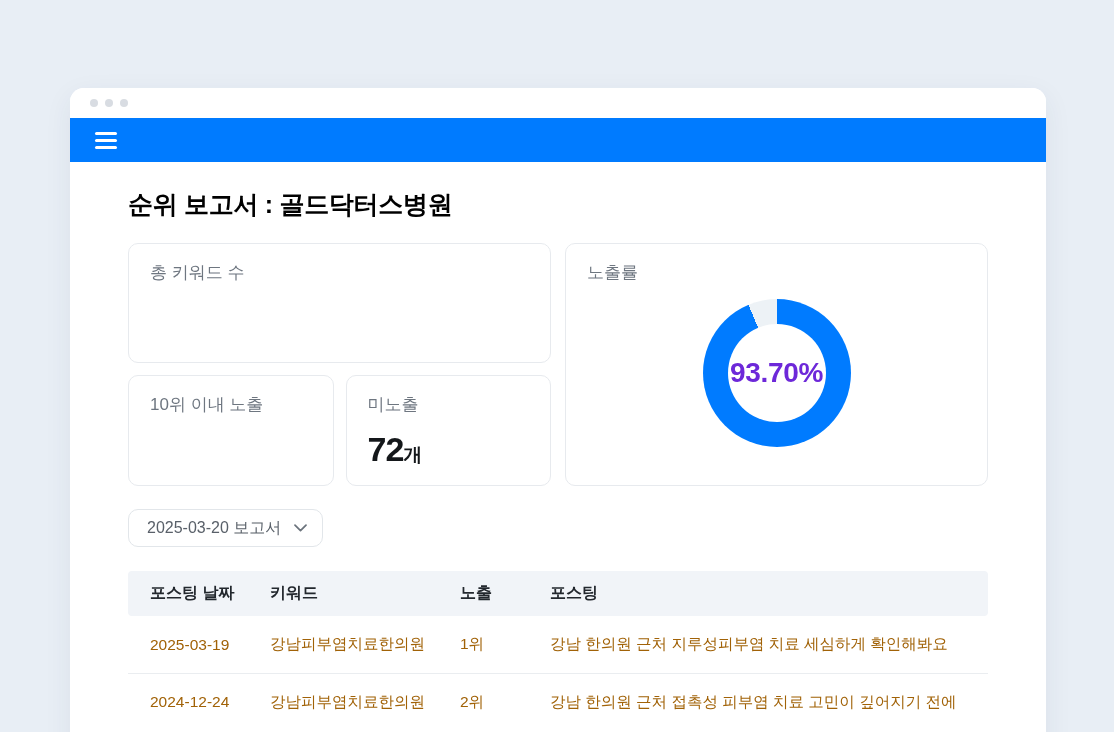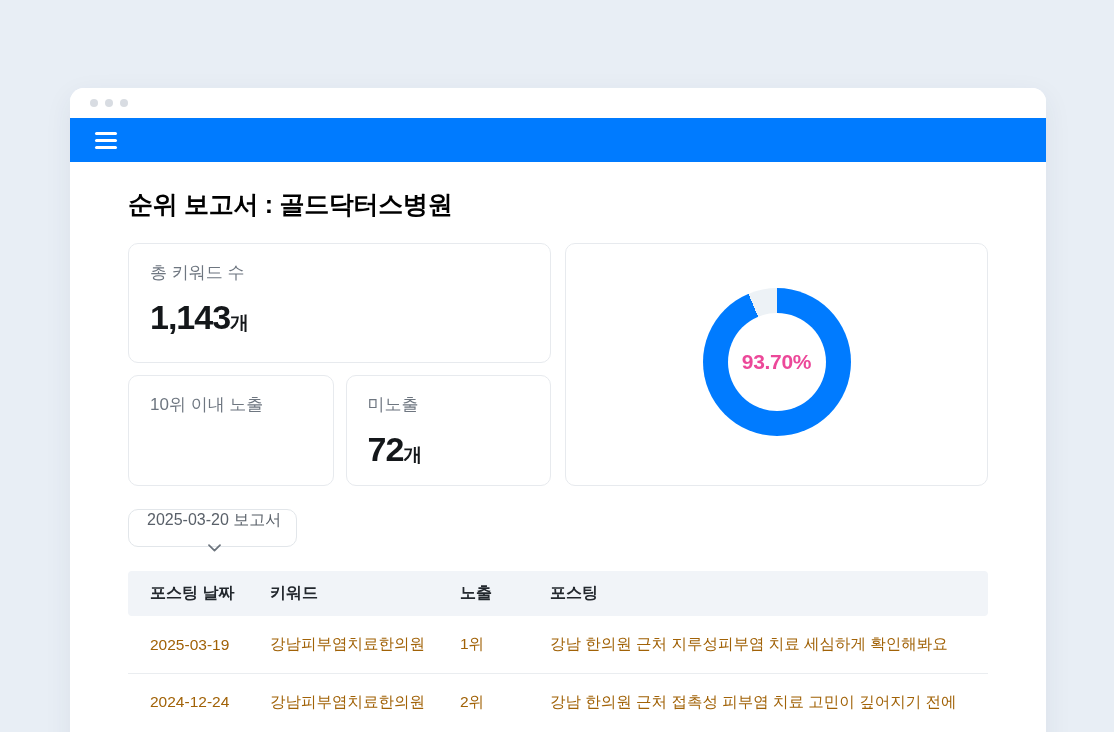--- a/index.html
+++ b/index.html
@@ -36,27 +36,27 @@
   .left-row .stat-card { height:auto; }
   .stat-label { font-size:17px; color:#6e7680; }
   .stat-value { margin-top:15px; font-size:34px; font-weight:800; color:#14171a; letter-spacing:-1px; line-height:1.1; }
   .stat-unit { font-size:19px; font-weight:800; letter-spacing:0; }
   .donut-card { display:flex; flex-direction:column; }
   .donut-wrap { flex:1; display:flex; align-items:center; justify-content:center; padding:8px 0 14px; }
   .donut { width:148px; height:148px; border-radius:50%; position:relative; }
   .donut-hole {
     position:absolute; inset:25px; background:#fff; border-radius:50%;
     display:flex; align-items:center; justify-content:center;
-    font-size:21px; font-weight:800; color:#ec4899; letter-spacing:-0.3px;
+    font-size:28px; font-weight:800; color:#6d28d9; letter-spacing:-0.3px;
   }
   .report-select {
     margin-top:23px; display:inline-flex; align-items:center; gap:13px;
     height:38px; padding:0 15px 0 18px;
     background:#fff; border:1px solid #e2e6ea; border-radius:10px;
-    font-size:16px; color:#596069; cursor:pointer;flex-direction:column;
+    font-size:16px; color:#596069; cursor:pointer;
   }
   .chevron { display:flex; align-items:center; }
   table { margin-top:24px; width:100%; border-collapse:collapse; table-layout:fixed; }
   col.c1 { width:142px; } col.c2 { width:190px; } col.c3 { width:90px; } col.c4 { width:auto; }
   thead th {
     background:#f1f4f8; height:45px; text-align:left;
     font-size:16px; font-weight:700; color:#22272d;
   }
   thead th:first-child { padding-left:22px; border-radius:4px 0 0 4px; }
   thead th:last-child { border-radius:0 4px 4px 0; }
@@ -85,34 +85,34 @@
 
   <div class="content">
 
     <h1 class="page-title">순위 보고서 : 골드닥터스병원</h1>
 
     <div class="dashboard">
 
       <div class="left-col">
         <div class="card stat-card">
           <div class="stat-label">총 키워드 수</div>
-          <div class="stat-value"><span>1,143</span><span class="stat-unit">개</span></div>
         </div>
         <div class="left-row">
           <div class="card stat-card">
             <div class="stat-label">10위 이내 노출</div>
           </div>
           <div class="card stat-card">
             <div class="stat-label">미노출</div>
             <div class="stat-value"><span>72</span><span class="stat-unit">개</span></div>
           </div>
         </div>
       </div>
 
       <div class="card donut-card">
+        <div class="stat-label">노출률</div>
         <div class="donut-wrap">
           <div class="donut" style="background: conic-gradient(rgb(0, 123, 255) 0deg, rgb(0, 123, 255) 337.32deg, rgb(237, 242, 246) 337.32deg, rgb(237, 242, 246) 360deg);">
             <div class="donut-hole">93.70%</div>
           </div>
         </div>
       </div>
 
     </div>
 
     <button class="report-select">

